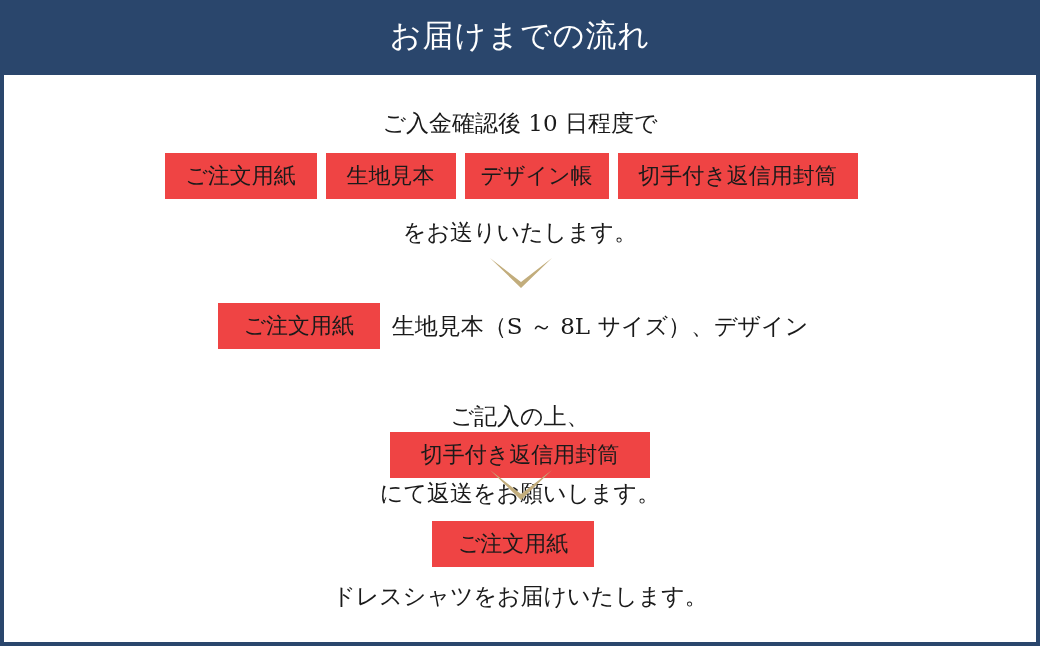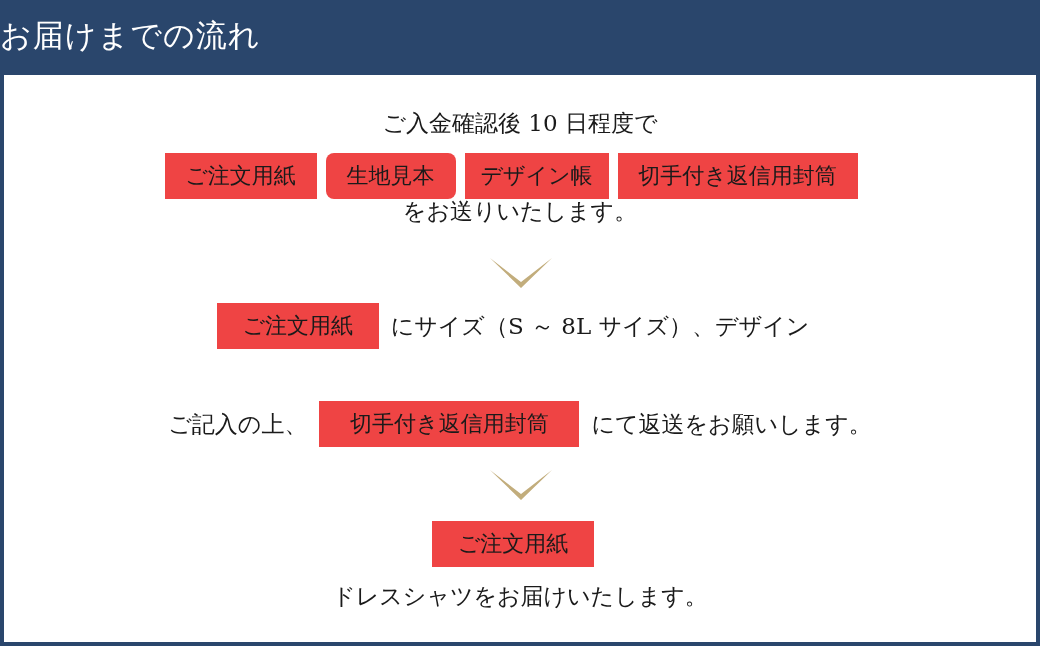--- a/index.html
+++ b/index.html
@@ -1,55 +1,55 @@
 <!DOCTYPE html>
 <html><head>
 <meta charset="utf-8">
 <style>
   html, body { margin: 0; padding: 0; }
   body { width: 1040px; height: 646px; background: #2a466c; overflow: hidden; position: relative; font-family: "DejaVu Serif", "Liberation Serif", serif; color: #1a1a1a; }
-  .header { position: absolute; left: 0; top: 0; width: 1040px; height: 75px; display: flex; align-items: center; justify-content: flex-start; }
+  .header { position: absolute; left: 0; top: 0; width: 1040px; height: 75px; display: flex; align-items: center; justify-content: center; }
   .header .title { color: #ffffff; font-size: 31px; letter-spacing: 1px; margin-top: -4px; }
   .panel { position: absolute; left: 4px; top: 75px; width: 1032px; height: 567px; background: #ffffff; }
   .line { position: absolute; left: 0; width: 1032px; text-align: center; font-size: 23px; white-space: nowrap; }
   .row { position: absolute; left: 0; width: 1032px; display: flex; justify-content: center; align-items: center; font-size: 23px; white-space: nowrap; }
   .box { background: #ef4444; display: inline-flex; align-items: center; justify-content: center; height: 46px; font-size: 22px; box-sizing: border-box; }
   .chev { position: absolute; left: 486px; width: 62px; height: 30px; }
 </style>
 </head>
 <body>
 
 <div class="header">
   <span class="title">お届けまでの流れ</span>
 </div>
 
 <div class="panel">
 
   <div class="line" style="top:33px;">ご入金確認後 10 日程度で</div>
 
   <div class="row" style="top:78px; gap:9px; left:-9px;">
     <span class="box" style="width:152px;">ご注文用紙</span>
-    <span class="box" style="width:130px;border-radius:8px;">生地見本</span>
+    <span class="box" style="width:130px;">生地見本</span>
     <span class="box" style="width:144px;">デザイン帳</span>
     <span class="box" style="width:240px;">切手付き返信用封筒</span>
   </div>
 
-  <div class="line" style="top:121px;">をお送りいたします。</div>
+  <div class="line" style="top:142px;">をお送りいたします。</div>
 
   <svg class="chev" style="top:183px;" viewBox="0 0 62 30">
     <polygon points="0,0 31,24 62,0 31,30" fill="#c2ad7c"></polygon>
   </svg>
 
   <div class="row" style="top:228px;">
     <span class="box" style="width:162px; margin-left:-14px; margin-right:12px;">ご注文用紙</span>
-    <span>にサイズ（S ～ 8L サイズ）、デザイン</span>
+    <span>生地見本（S ～ 8L サイズ）、デザイン</span>
   </div>
 
 
-  <div class="row" style="top:326px;">
+  <div class="row" style="top:326px;flex-direction:column;">
     <span>ご記入の上、</span>
     <span class="box" style="width:260px; margin:0 12px;">切手付き返信用封筒</span>
     <span>にて返送をお願いします。</span>
   </div>
 
   <svg class="chev" style="top:395px;" viewBox="0 0 62 30">
     <polygon points="0,0 31,24 62,0 31,30" fill="#c2ad7c"></polygon>
   </svg>
 
   <div class="row" style="top:446px;">

